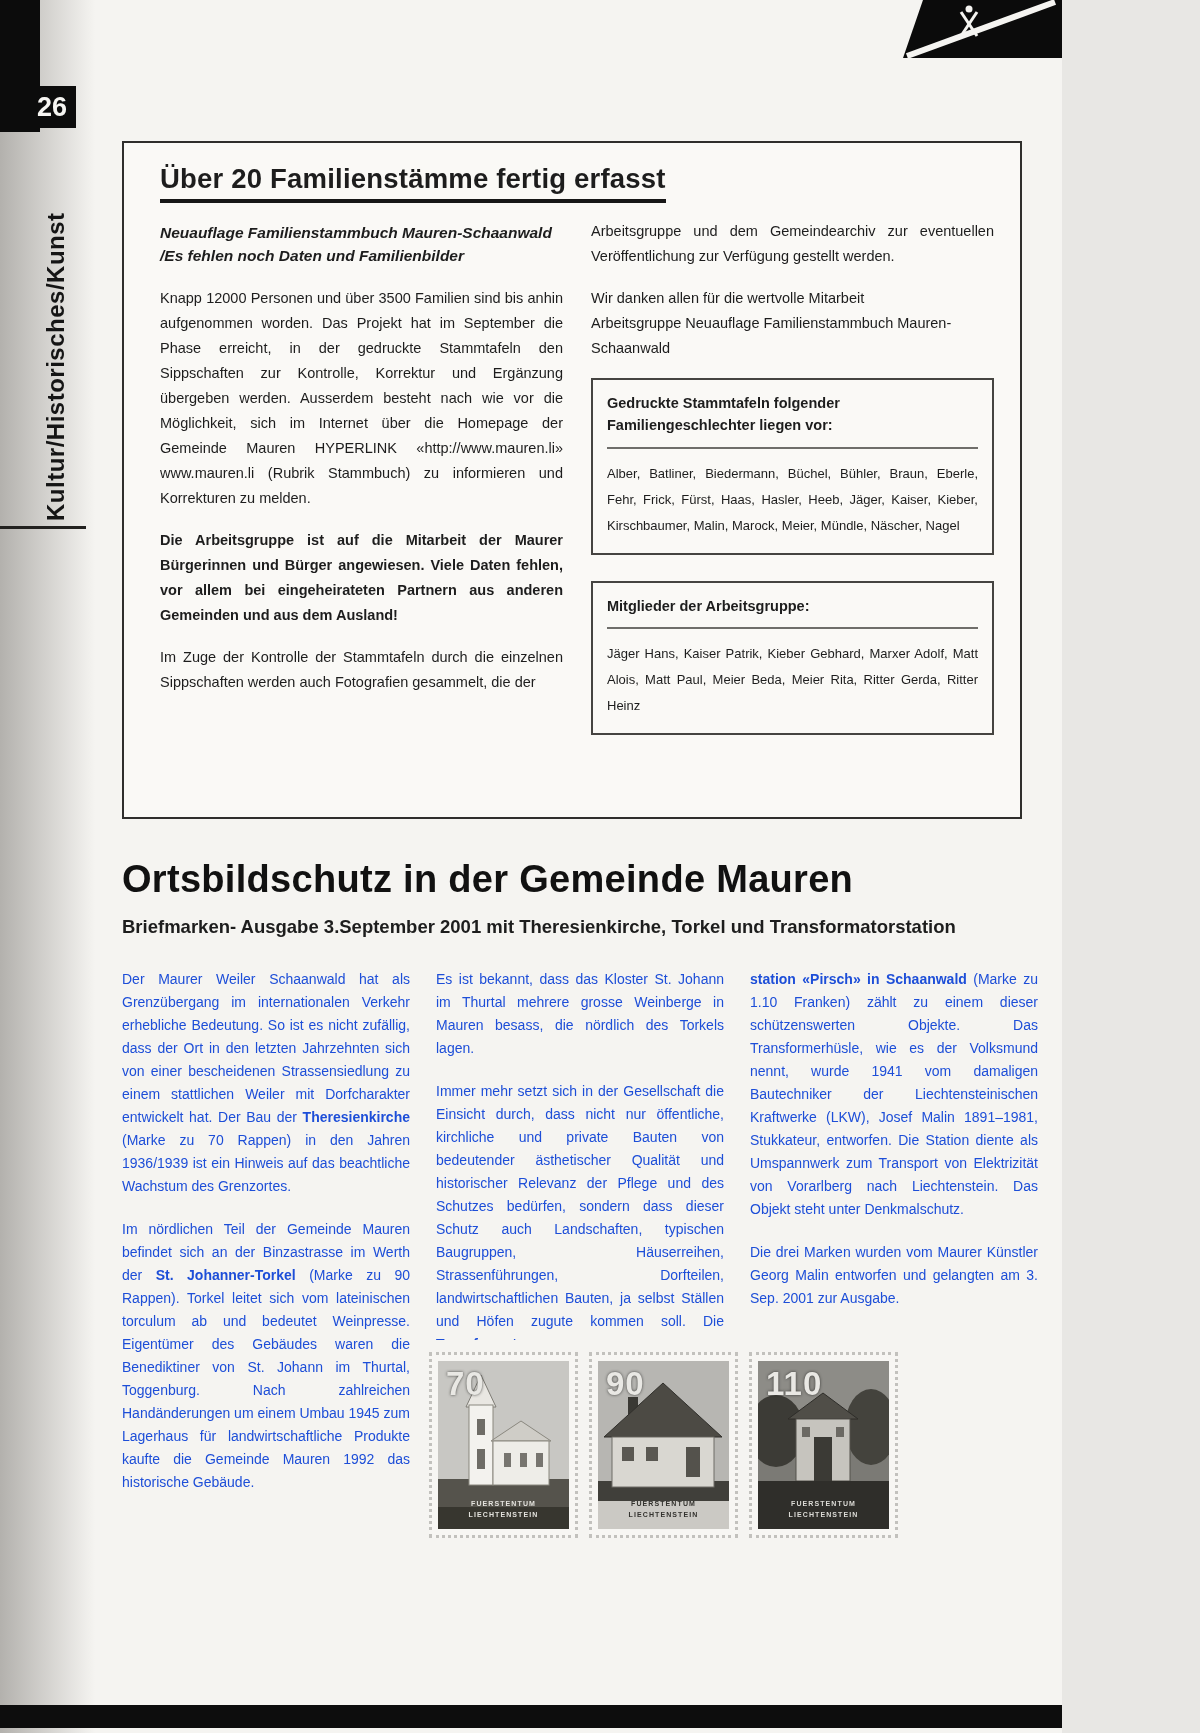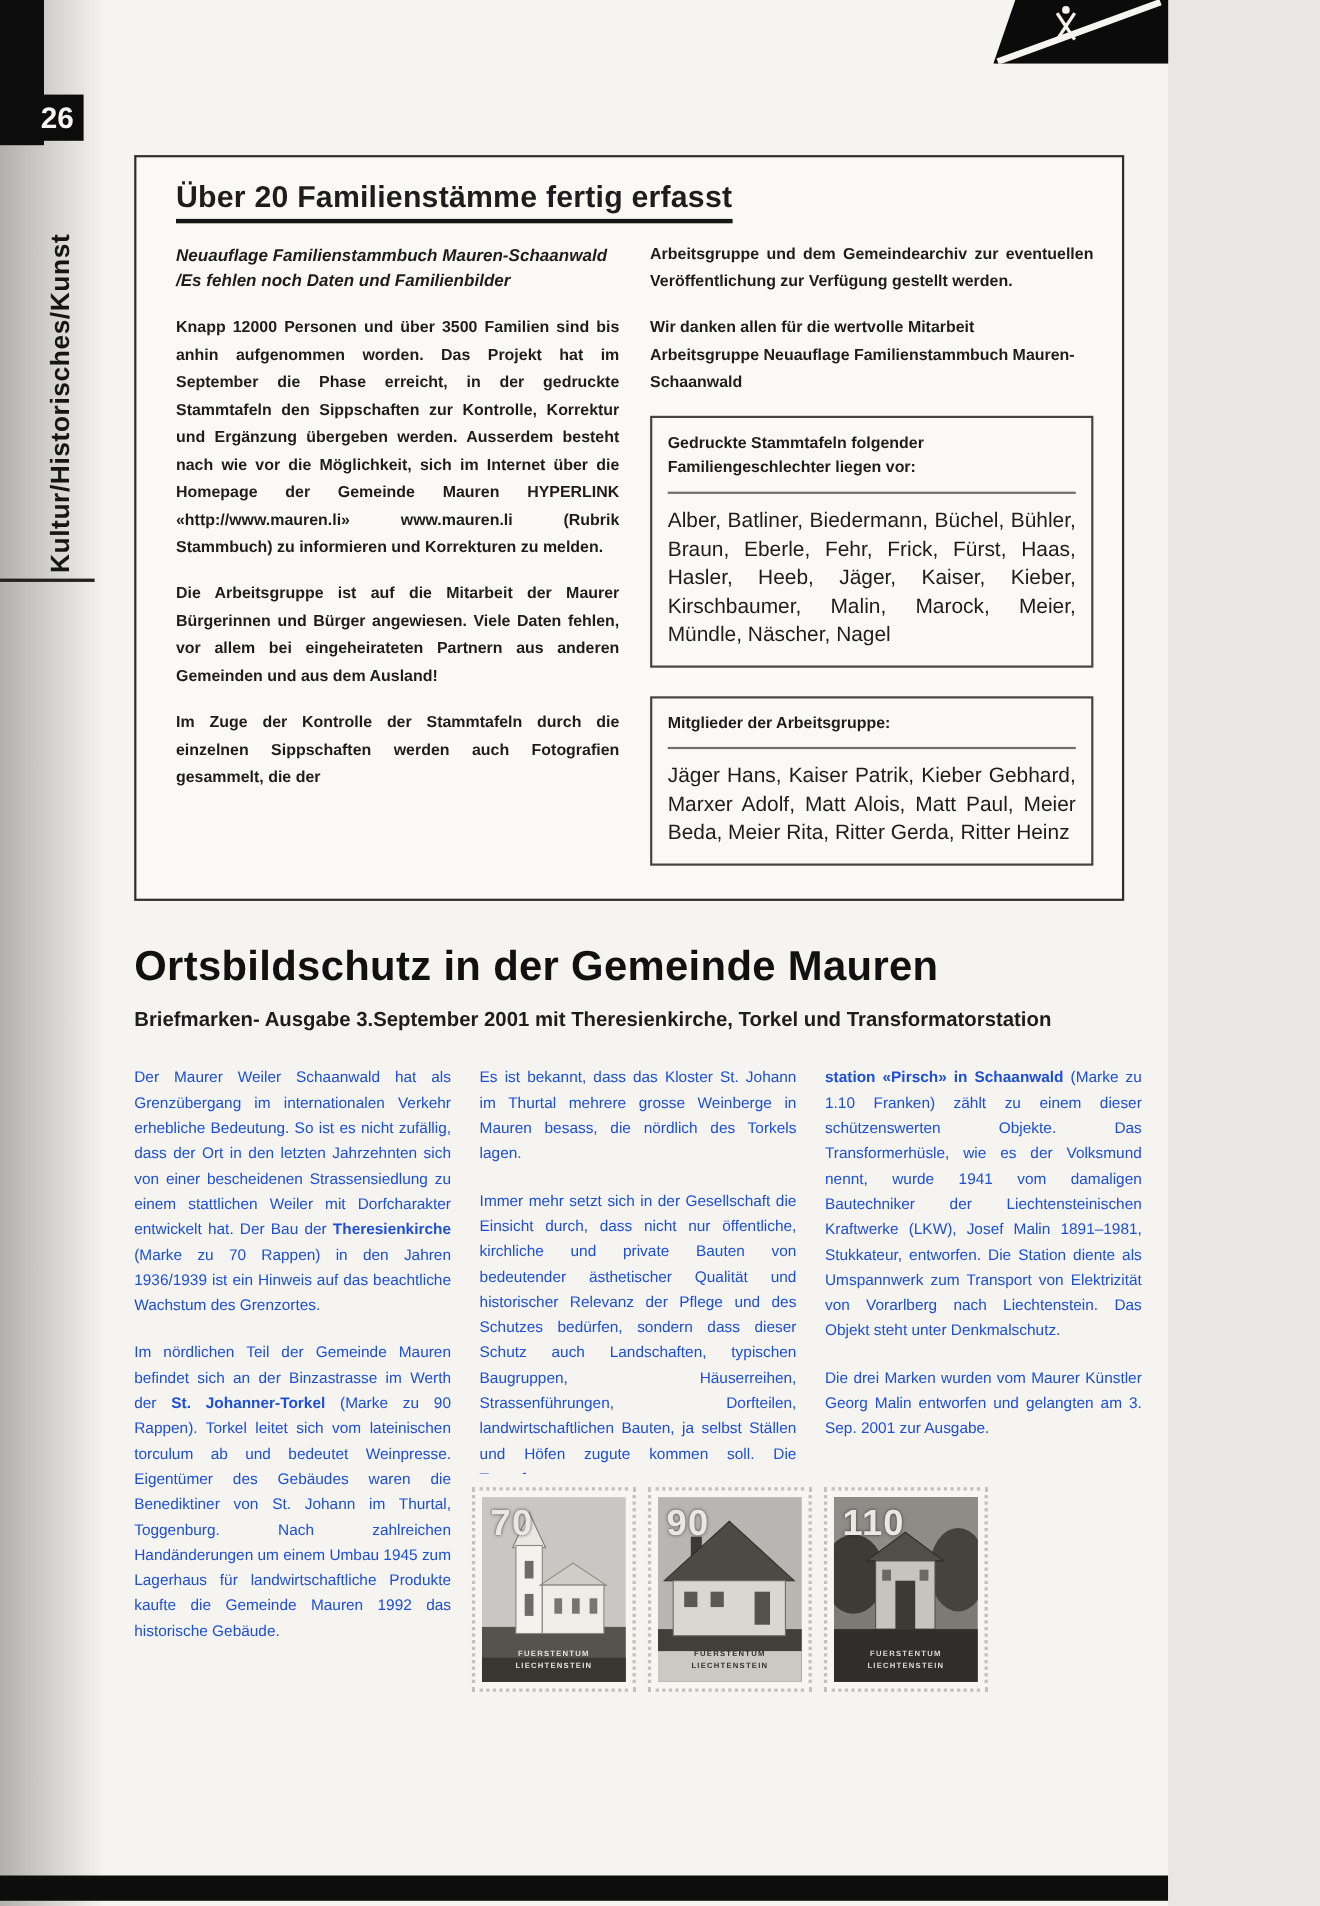--- a/index.html
+++ b/index.html
@@ -50,29 +50,29 @@
     margin-top:27px;
   }
   .a1-title { margin:0 0 24px 0; font-size:27.5px; letter-spacing:.2px; font-weight:bold; }
   .a1-title span { border-bottom:4px solid #171717; padding-bottom:5px; }
   .a1-cols { display:flex; gap:28px; }
   .a1-col { flex:1; min-width:0; }
   .a1-lead {
     font-size:15.5px; font-style:italic; font-weight:bold;
     line-height:1.5; margin:2px 0 18px 0;
   }
-  .a1-col p { font-size:14.5px; line-height:25px; text-align:justify; margin:0 0 17px 0;font-weight:bold; }
+  .a1-col p { font-size:14.5px; line-height:25px; text-align:justify; margin:0 0 17px 0; }
   .a1-col p.bold { font-weight:bold; }
   .a1-col p.pre-line { white-space:pre-line; text-align:left; }
   .inner-box { border:2px solid #454441; padding:12px 14px 14px 14px; margin:6px 0 26px 0; background:#faf9f6; }
   .box-title {
     font-weight:bold; font-size:14.5px; line-height:1.55;
     padding-bottom:10px; border-bottom:2px solid #6f6e6a; margin-bottom:12px;
   }
-  .box-names { font-size:19px; line-height:26px; text-align:justify; }
+  .box-names { font-size:13px; line-height:26px; text-align:justify; }
 
   
   .article2 { position:absolute; left:122px; top:858px; width:916px; }
   .a2-title { margin:0; font-size:38px; font-weight:bold; letter-spacing:.3px; color:#111; }
   .a2-subtitle { margin:15px 0 0 0; font-size:18.5px; font-weight:bold; }
   .a2-cols { display:flex; gap:26px; margin-top:30px; }
   .a2-col { width:288px; font-size:14px; line-height:23px; text-align:justify; color:#1d4ed8; }
   .a2-col p { margin:0 0 20px 0; }
   .a2-col.clip { max-height:372px; overflow:hidden; }
 

